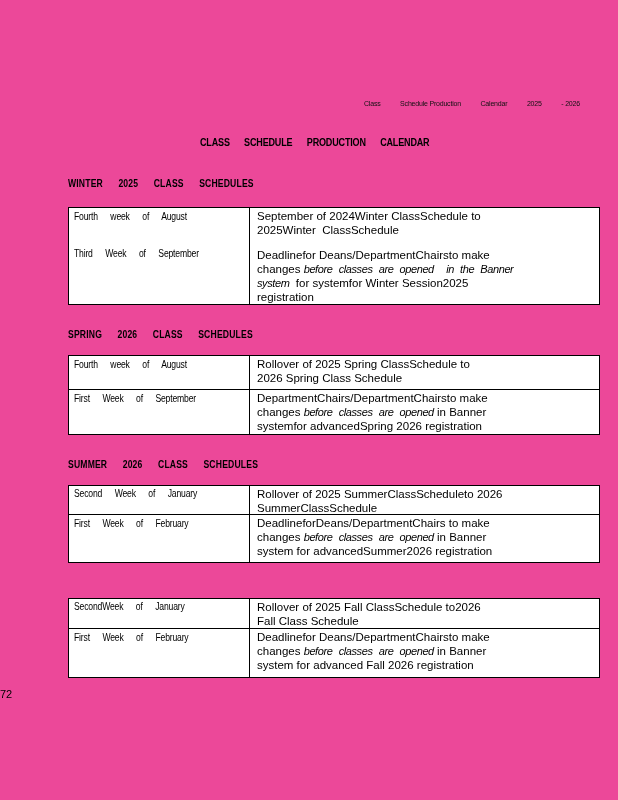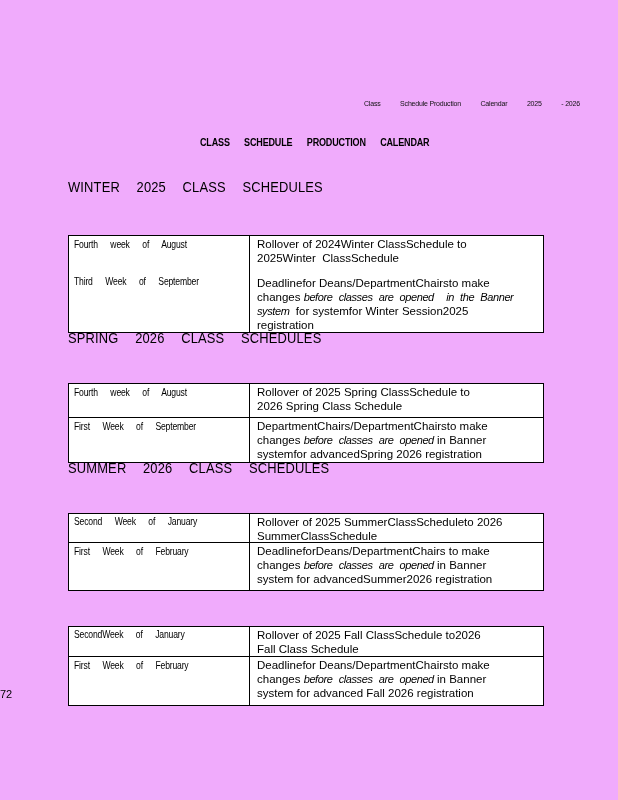--- a/index.html
+++ b/index.html
@@ -1,46 +1,46 @@
 <!DOCTYPE html>
 <html><head>
 <meta charset="utf-8">
 <style>
   * { margin:0; padding:0; box-sizing:border-box; }
   html,body { background:#ffffff; }
   body { font-family:"Liberation Sans", sans-serif; color:#000; }
   .page {
-    position:relative; width:618px; height:800px; background:#f0abfc; overflow:hidden;
+    position:relative; width:618px; height:800px; background:#ec4899; overflow:hidden;
   }
   
   .running-header {
     position:absolute; top:100px; left:364px; width:216px;
     display:flex; justify-content:space-between;
     font-size:7px; letter-spacing:-0.2px; color:#111;
   }
   
   .doc-title {
     position:absolute; top:136px; left:200px; width:260px;
     font-weight:bold; font-size:10.5px; white-space:nowrap;
   }
   .doc-title .cond { word-spacing:14px; }
   
   .cond {
     display:inline-block; transform:scaleX(0.86); transform-origin:0 50%;
     letter-spacing:-0.2px;
   }
   
   .heading {
-    position:absolute; left:68px; font-weight:normal; font-size:15px; white-space:nowrap;text-align:right;
+    position:absolute; left:68px; font-weight:bold; font-size:10px; white-space:nowrap;text-align:right;
   }
   .heading .cond { word-spacing:15px; letter-spacing:0.2px; }
   
   .tbl {
-    position:absolute; left:68px; width:476px;
-    border:1px solid #000; background:#fff;margin-top:28px;
+    position:absolute; left:68px; width:532px;
+    border:1px solid #000; background:#fff;
   }
   .row { display:flex; }
   .row.divided { border-bottom:1px solid #000; }
   .cell { overflow:hidden; }
   .cell.when {
     flex:0 0 181px; border-right:1px solid #000;
     padding:3px 4px 0 5px; font-size:10px; white-space:nowrap;
   }
   .cell.when .cond { word-spacing:12px; }
   .cell.what {
@@ -72,21 +72,21 @@
   </div>
 
   <div class="heading" style="top:178px">
     <span class="cond">WINTER 2025 CLASS SCHEDULES</span>
   </div>
   <div class="tbl" style="top:207px">
     <div class="row" style="height:39px">
       <div class="cell when">
         <span class="cond">Fourth week of August</span>
       </div>
-      <div class="cell what"><span>Rollover of 2024Winter ClassSchedule to</span><br><span>2025Winter  ClassSchedule</span></div>
+      <div class="cell what"><span>September of 2024Winter ClassSchedule to</span><br><span>2025Winter  ClassSchedule</span></div>
     </div>
     <div class="row" style="height:57px">
       <div class="cell when" style="padding-top:1px">
         <span class="cond">Third Week of September</span>
       </div>
       <div class="cell what"><span>Deadlinefor Deans/DepartmentChairsto make</span><br><span>changes </span><span class="it">before classes are opened  in the Banner</span><br><span class="it">system</span><span>  for systemfor Winter Session2025</span><br><span>registration</span></div>
     </div>
   </div>
 
   <div class="heading" style="top:329px">

